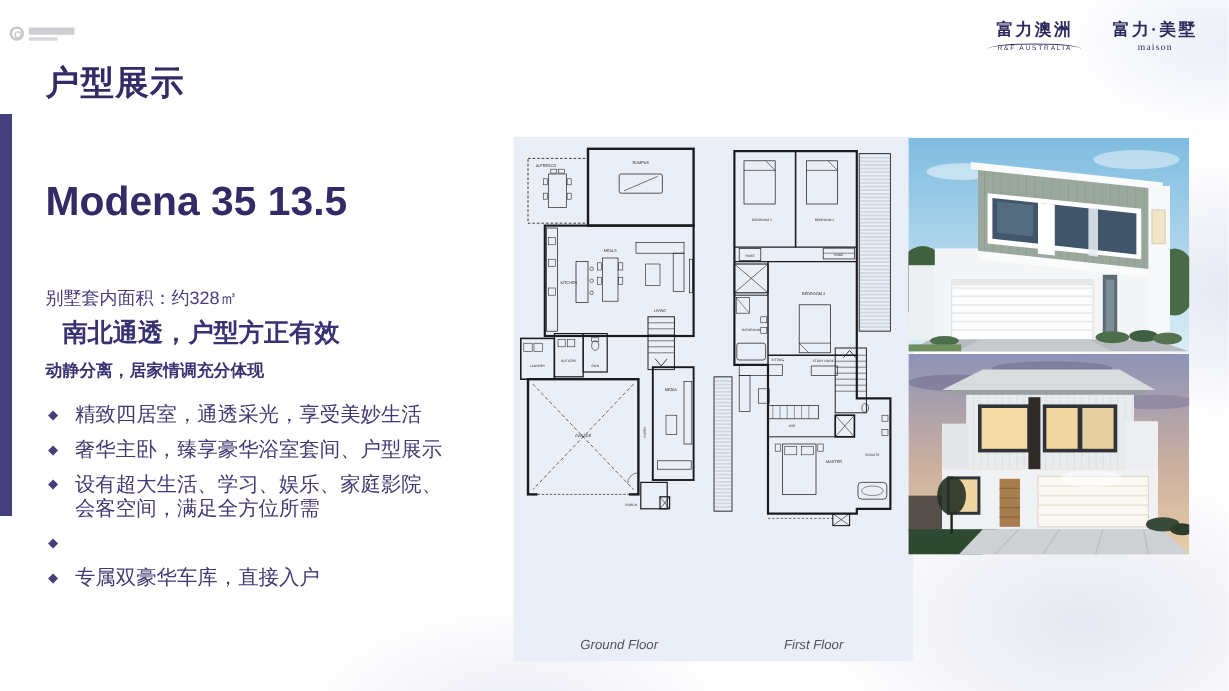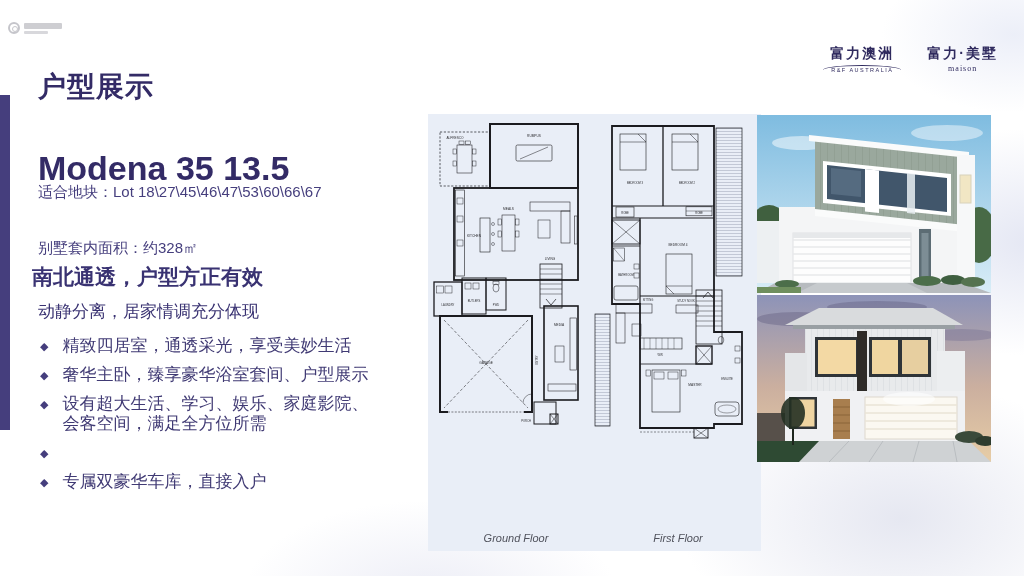--- a/index.html
+++ b/index.html
@@ -17,35 +17,35 @@
   }
   
   .watermark { position:absolute; left:8px; top:22px; display:flex; align-items:center; gap:4px; opacity:.85; }
   .wm-circle { width:12px; height:12px; border:2px solid #bcbcc2; border-radius:50%; position:relative; }
   .wm-circle:after { content:""; position:absolute; left:2px; top:2px; width:4px; height:4px; border:1px solid #bcbcc2; border-radius:50%; }
   .wm-lines { display:flex; flex-direction:column; gap:2px; }
   .wm-l1 { width:38px; height:6px; background:#c6c6cb; border-radius:1px; }
   .wm-l2 { width:24px; height:3px; background:#d2d2d7; border-radius:1px; }
   
   .logos { position:absolute; right:26px; top:16px; display:flex; gap:26px; align-items:flex-start; }
-  .logo { display:flex; flex-direction:column; align-items:center; color:#2f2a5e;margin-top:29px; }
+  .logo { display:flex; flex-direction:column; align-items:center; color:#2f2a5e; }
   .logo-cn { font-size:14px; font-weight:bold; letter-spacing:2px; white-space:nowrap; }
   .logo-arc { width:78px; height:5px; border-top:1px solid #2f2a5e; border-radius:50% 50% 0 0 / 100% 100% 0 0; margin-top:2px; }
   .logo-en { font-size:5.5px; letter-spacing:1.5px; margin-top:-3px; white-space:nowrap; }
   .logo-en2 { font-family:"Liberation Serif","DejaVu Serif",serif; font-size:8px; letter-spacing:1px; margin-top:1px; }
   
   .accent-bar { position:absolute; left:0; top:95px; width:10px; height:335px; background:#453e7d; }
   
-  .page-title { position:absolute; left:38px; top:50px; font-size:28px; font-weight:bold; color:#332b66; letter-spacing:1px;margin-top:18px; }
+  .page-title { position:absolute; left:38px; top:50px; font-size:28px; font-weight:bold; color:#332b66; letter-spacing:1px; }
   .model-name { position:absolute; left:38px; top:126px; font-size:34px; font-weight:bold; color:#332b66;margin-top:23px; }
   .spec-lots  { position:absolute; left:38px; top:183px; font-size:15px; color:#453e7d; }
   .spec-front { position:absolute; left:38px; top:205px; font-size:15px; color:#453e7d; }
   .spec-area  { position:absolute; left:38px; top:239px; font-size:15px; color:#453e7d; }
-  .headline1 { position:absolute; left:32px; top:263px; font-size:21px; font-weight:bold; color:#393272; }
-  .headline2 { position:absolute; left:38px; top:300px; font-size:17px; font-weight:normal; color:#393272;text-align:center; }
+  .headline1 { position:absolute; left:52px; top:263px; font-size:21px; font-weight:bold; color:#393272; }
+  .headline2 { position:absolute; left:38px; top:300px; font-size:14px; font-weight:bold; color:#393272;text-align:center; }
   .bullets { position:absolute; left:40px; top:336px; list-style:none; width:390px; }
   .bullets li { display:flex; align-items:flex-start; margin-bottom:9px; }
   .bullet-icon { color:#453e7d; font-size:11px; line-height:20px; margin-right:14px; flex:0 0 auto; }
   .bullet-text { font-size:17px; line-height:20px; color:#403a74; white-space:pre-line; }
   
   .plan-panel { position:absolute; left:428px; top:114px; width:333px; height:437px; background:#e9eef7; }
   .plan-svg { position:absolute; top:4px; }
   .plan-ground { left:4px; }
   .plan-first { left:166px; }
   .floor-label { position:absolute; bottom:7px; font-style:italic; font-size:11px; color:#50525c; width:140px; text-align:center; }
@@ -81,21 +81,20 @@
     <div class="logo">
       <div class="logo-cn">富力·美墅</div>
       <div class="logo-en2">maison</div>
     </div>
   </div>
 
   <div class="accent-bar"></div>
 
   <h1 class="page-title">户型展示</h1>
   <h2 class="model-name">Modena 35 13.5</h2>
-  <div class="spec-lots">适合地块：Lot 18\27\45\46\47\53\60\66\67</div>
   <div class="spec-area">别墅套内面积：约328㎡</div>
   <div class="headline1">南北通透，户型方正有效</div>
   <div class="headline2">动静分离，居家情调充分体现</div>
 
   <ul class="bullets">
     <li>
       <span class="bullet-icon">◆</span>
       <span class="bullet-text">精致四居室，通透采光，享受美妙生活</span>
       </li>
     <li>

